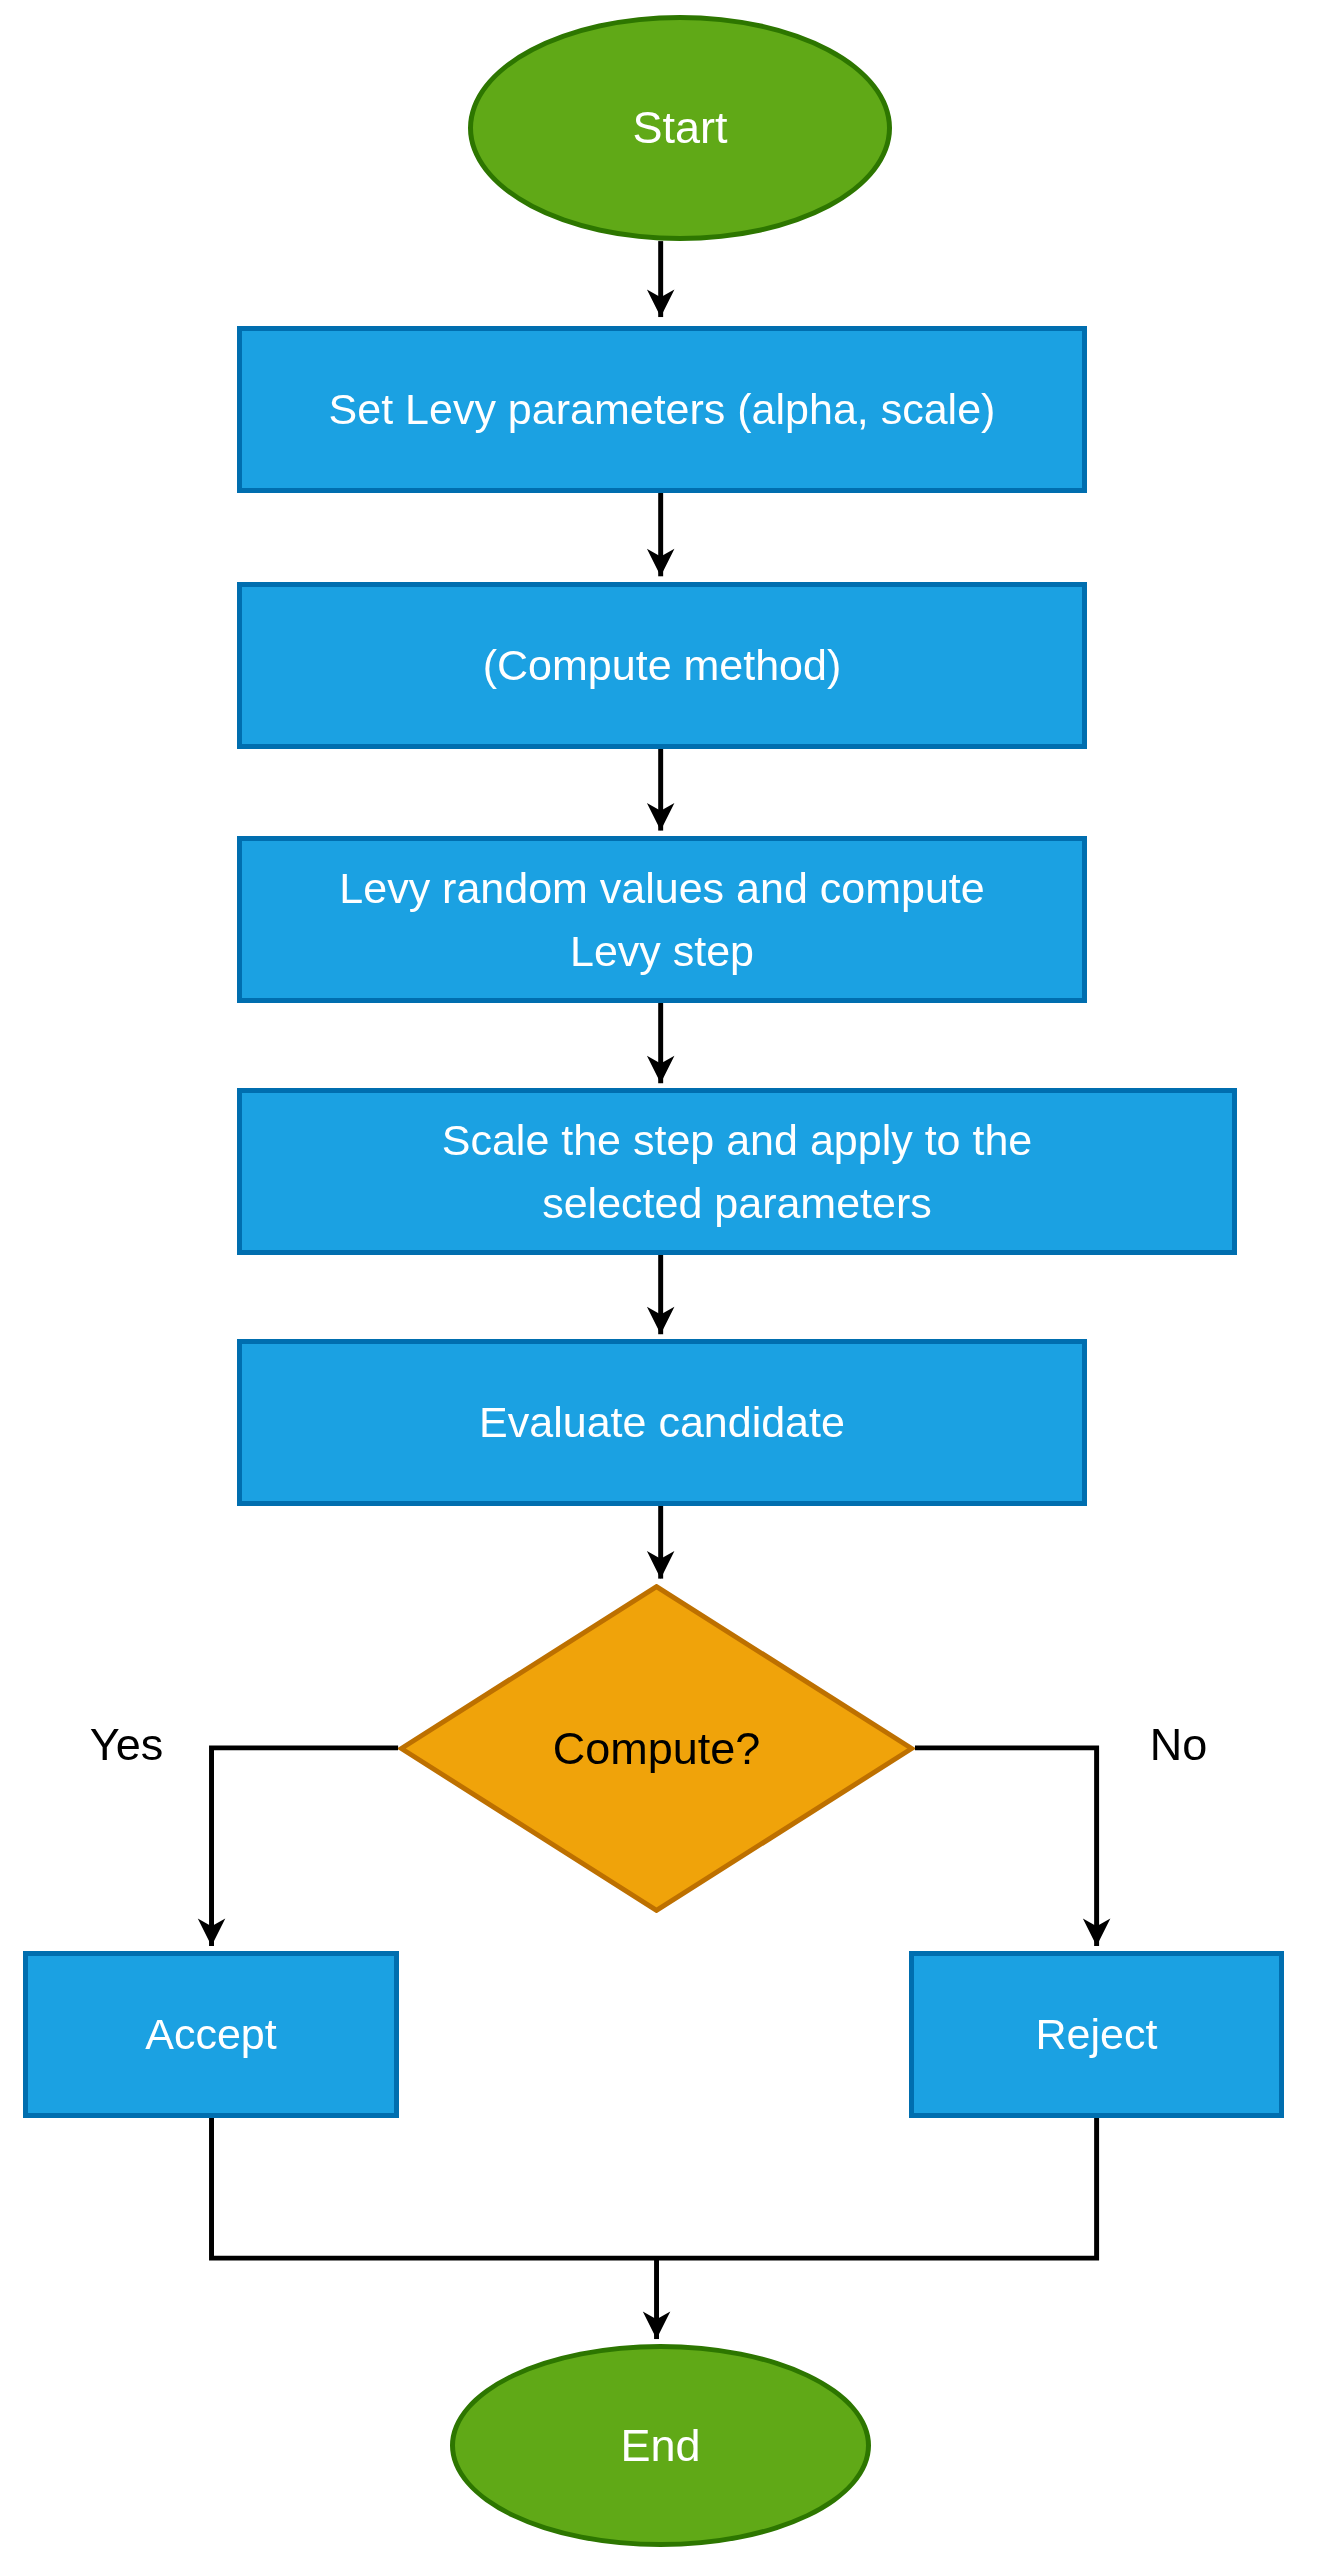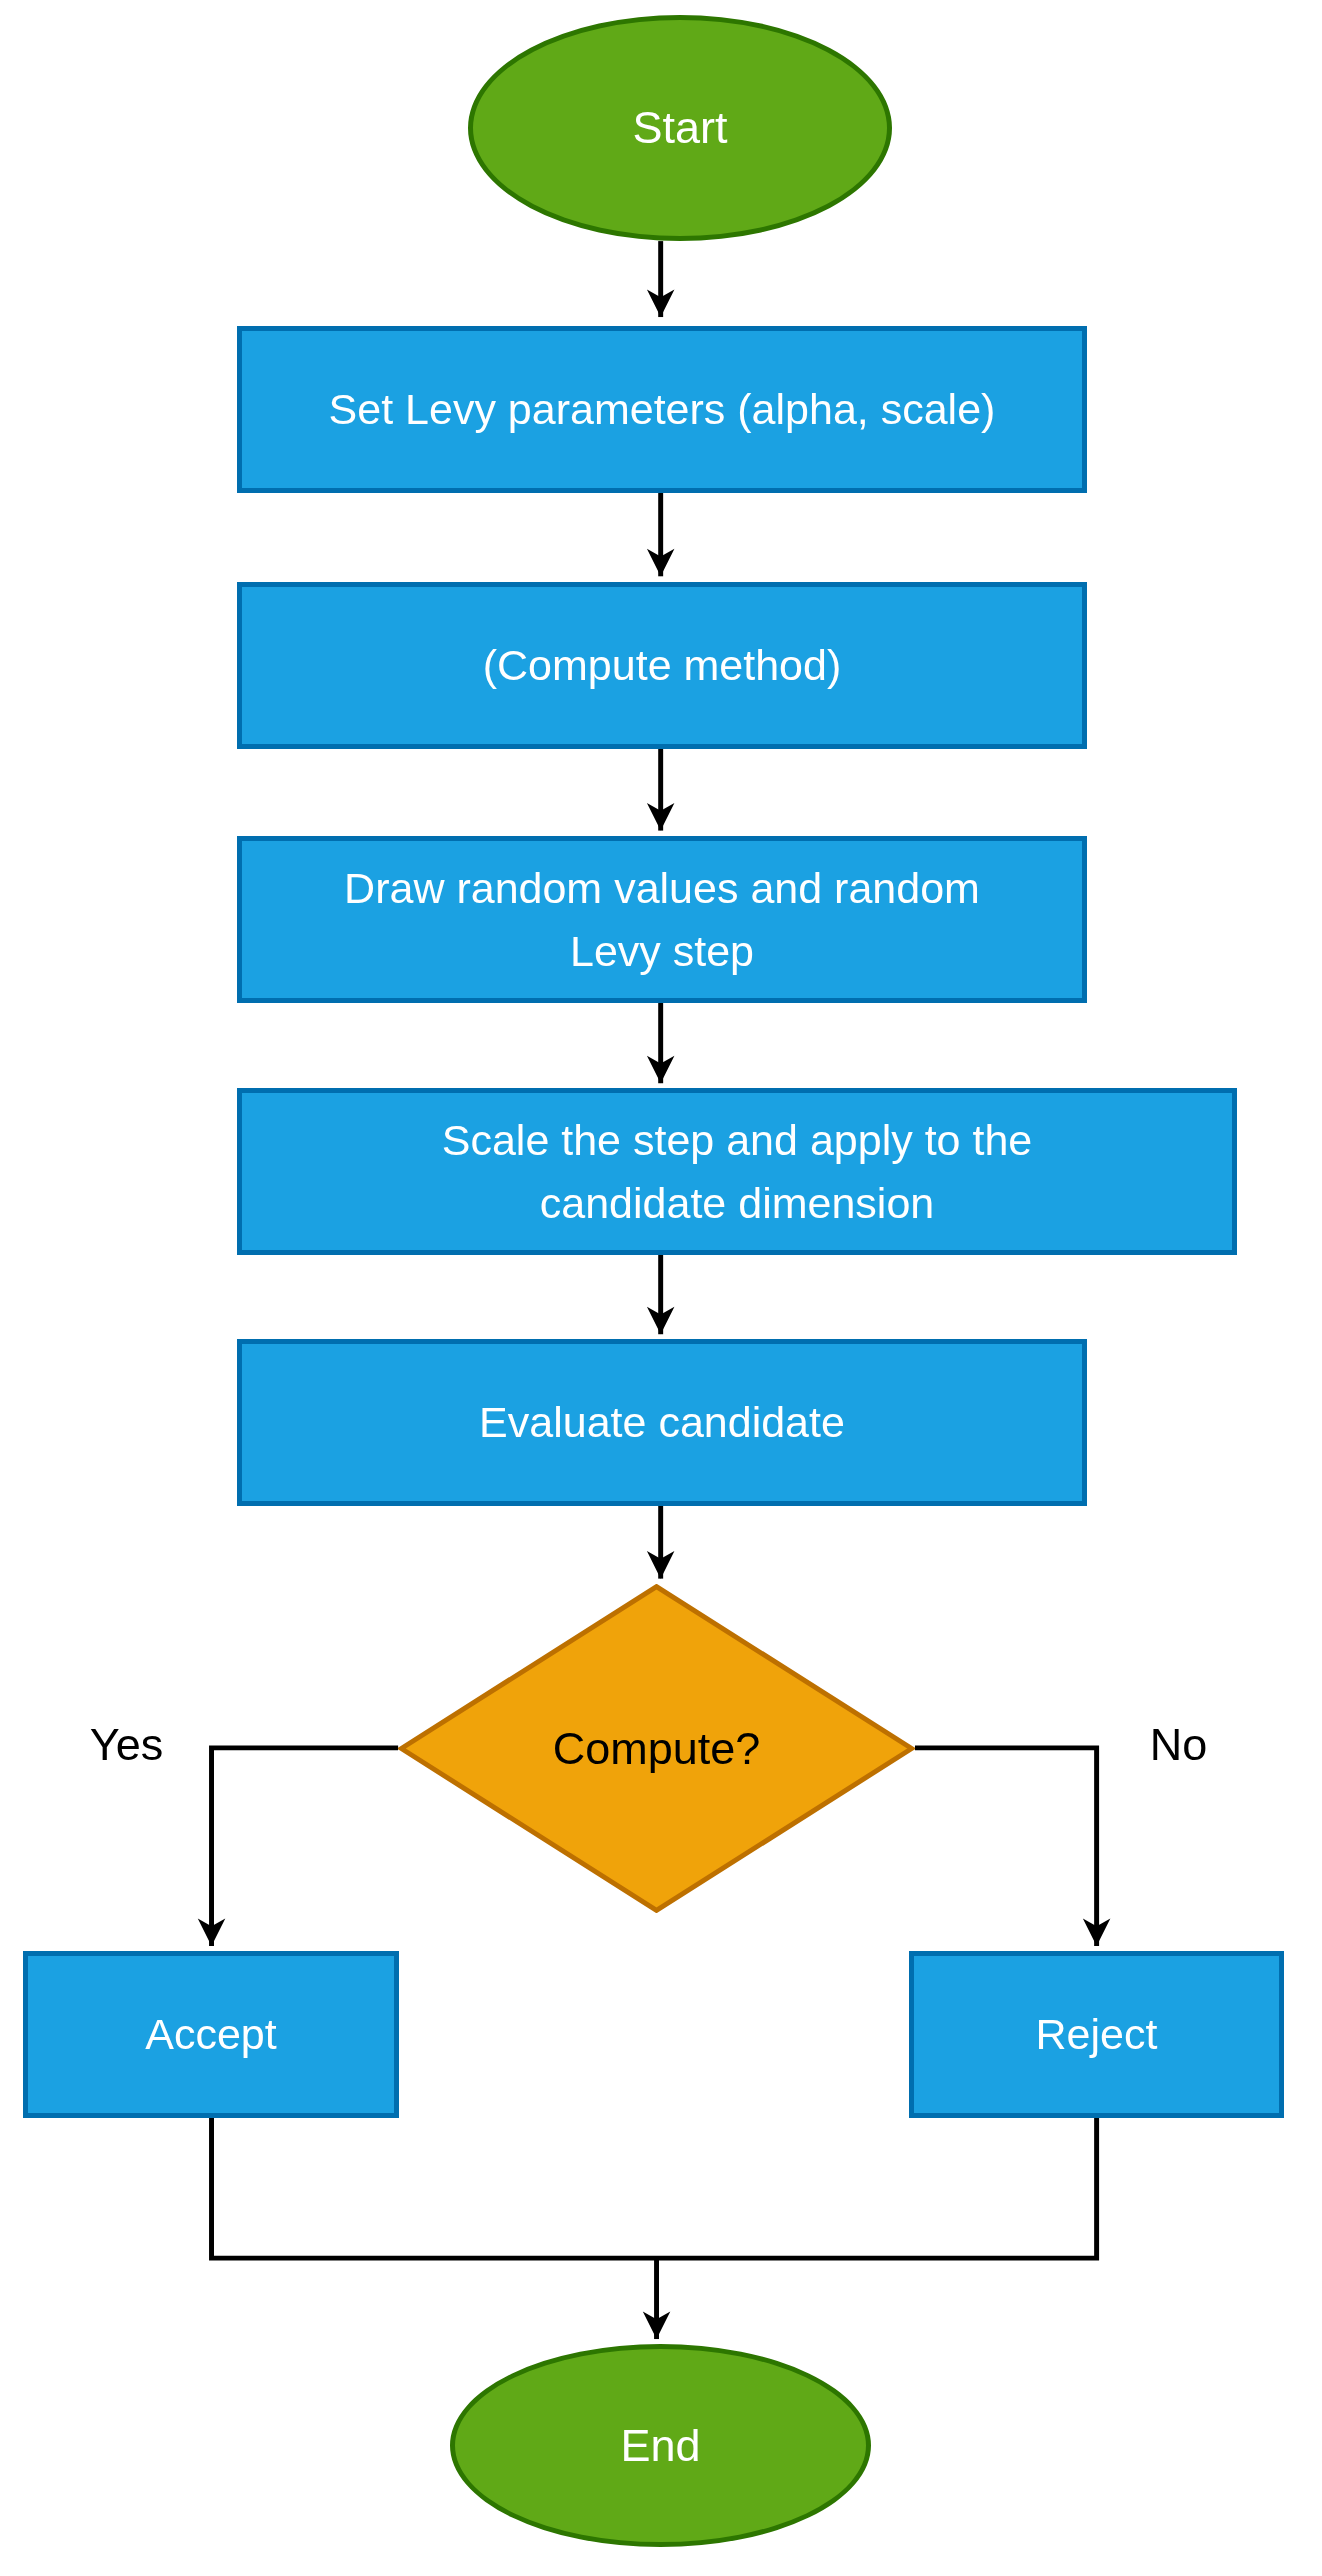--- a/index.html
+++ b/index.html
@@ -73,27 +73,27 @@
   <div class="node process" style="left:237px;top:326px;width:850px;height:167px;">
     <span class="line">Set Levy parameters (alpha, scale)</span>
 
   </div>
 
   <div class="node process" style="left:237px;top:582px;width:850px;height:167px;">
     <span class="line">(Compute method)</span>
   </div>
 
   <div class="node process" style="left:237px;top:836px;width:850px;height:167px;">
-    <span class="line">Draw random values and random</span>
+    <span class="line">Levy random values and compute</span>
     <span class="line">Levy step</span>
   </div>
 
   <div class="node process" style="left:237px;top:1088px;width:1000px;height:167px;">
     <span class="line">Scale the step and apply to the</span>
-    <span class="line">candidate dimension</span>
+    <span class="line">selected parameters</span>
   </div>
 
   <div class="node process" style="left:237px;top:1339px;width:850px;height:167px;">
     <span class="line">Evaluate candidate</span>
 
   </div>
 
   <div class="diamond" style="left:398px;top:1584px;width:517px;height:329px;">
     <svg width="517" height="329" viewBox="0 0 626 398">
       <polygon points="313,3 622,199 313,395 4,199" style="fill:var(--decision-fill,#F0A30A);stroke:var(--decision-stroke,#BD7000);" stroke-width="6"></polygon>

